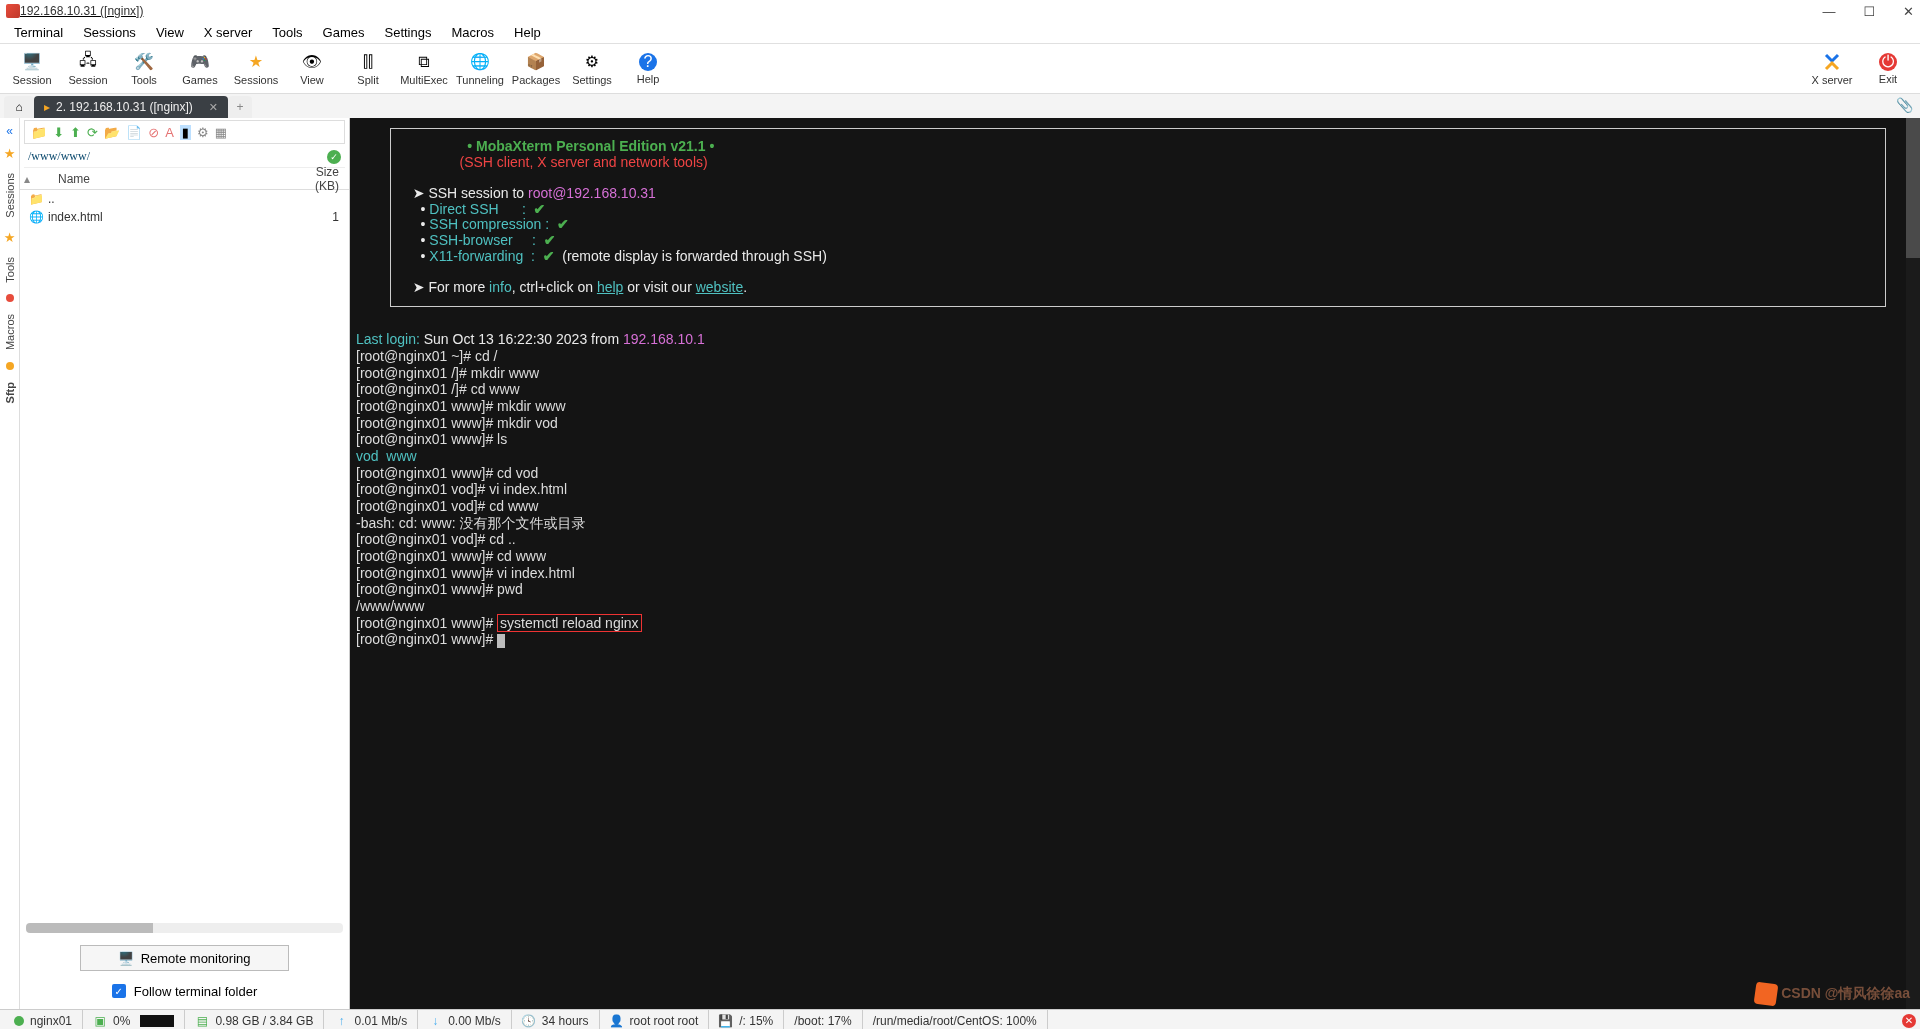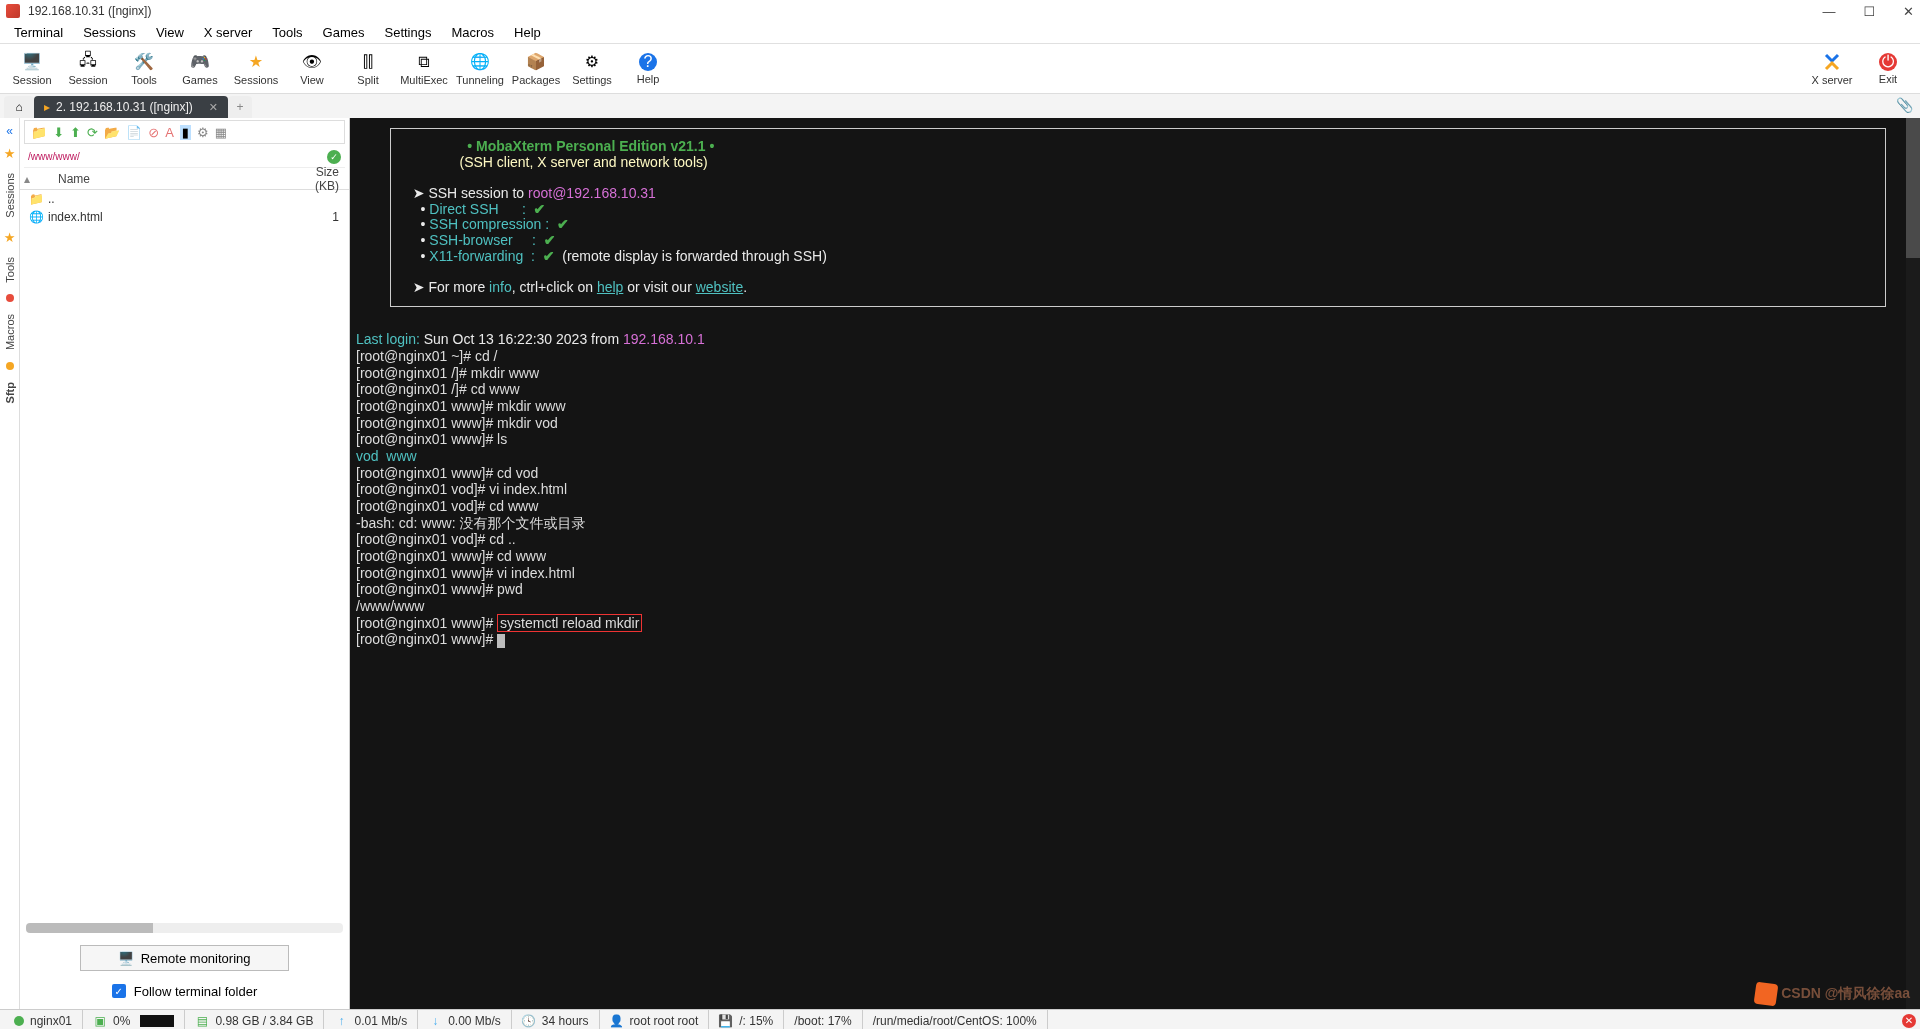--- a/index.html
+++ b/index.html
@@ -1,18 +1,18 @@
 <!DOCTYPE html>
 <html><head>
 <meta charset="utf-8">
 <style>
 * { margin: 0; padding: 0; box-sizing: border-box; font-family: "Segoe UI", Tahoma, sans-serif; }
 body { width: 1920px; height: 1029px; background: #f0f0f0; overflow: hidden; font-size: 13px; }
 .titlebar { height: 22px; background: #fff; display: flex; align-items: center; padding: 0 6px; justify-content: space-between; }
-.titlebar-left { display: flex; align-items: center; gap: 8px; }
+.titlebar-left { display: flex; align-items: center; gap: 0; text-decoration: underline; }
 .app-icon { width: 14px; height: 14px; background: linear-gradient(135deg,#e74c3c,#c0392b); border-radius: 2px; }
 .titlebar-text { font-size: 12px; color: #333; }
 .win-controls { display: flex; gap: 28px; font-size: 13px; color: #444; }
 .win-controls span { cursor: pointer; }
 .menubar { height: 22px; background: #fff; display: flex; align-items: center; padding: 0 4px; gap: 0; border-bottom: 1px solid #e0e0e0; }
 .menubar span { padding: 2px 10px; font-size: 13px; cursor: pointer; }
 .toolbar { height: 50px; background: #fff; display: flex; align-items: center; padding: 0 6px; justify-content: space-between; border-bottom: 1px solid #ddd; }
 .toolbar-left, .toolbar-right { display: flex; gap: 4px; }
 .tool-btn { width: 52px; height: 44px; display: flex; flex-direction: column; align-items: center; justify-content: center; cursor: pointer; border-radius: 3px; }
 .tool-icon { width: 20px; height: 20px; display: flex; align-items: center; justify-content: center; font-size: 16px; }
@@ -23,21 +23,21 @@
 .side-strip { width: 20px; background: #fff; display: flex; flex-direction: column; align-items: center; gap: 8px; padding-top: 6px; border-right: 1px solid #ddd; }
 .side-strip .collapse { color: #1a73e8; font-size: 12px; }
 .side-strip .vert { writing-mode: vertical-rl; transform: rotate(180deg); font-size: 11px; color: #444; padding: 4px 0; cursor: pointer; }
 .side-strip .star { color: #f5a623; font-size: 13px; }
 .side-strip .dot { width: 8px; height: 8px; background: #e74c3c; border-radius: 50%; }
 .side-strip .dot2 { width: 8px; height: 8px; background: #f5a623; border-radius: 50%; }
 .left-panel { width: 330px; background: #fff; display: flex; flex-direction: column; border-right: 1px solid #ccc; }
 .sftp-toolbar { height: 24px; display: flex; align-items: center; gap: 6px; padding: 0 6px; border: 1px solid #ddd; margin: 2px 4px; }
 .sftp-toolbar span { font-size: 13px; cursor: pointer; }
 .path-row { height: 22px; display: flex; align-items: center; margin: 0 4px; border-bottom: 1px solid #eee; }
-.path-row input { flex: 1; border: none; font-size: 10px; padding: 0 4px; color: #be185d; outline: none; }
+.path-row input { flex: 1; border: none; font-size: 12px; padding: 0 4px; color: #0c4a6e; outline: none; font-family: Liberation Serif, serif; }
 .ok-badge { width: 14px; height: 14px; background: #4caf50; border-radius: 50%; color: #fff; font-size: 9px; display: flex; align-items: center; justify-content: center; margin-right: 4px; }
 .file-header { height: 22px; display: flex; align-items: center; font-size: 12px; color: #444; border-bottom: 1px solid #ddd; }
 .file-header .col-name { flex: 1; padding-left: 24px; }
 .file-header .col-size { width: 60px; text-align: right; padding-right: 10px; }
 .file-list { flex: 1; overflow: auto; }
 .file-row { height: 18px; display: flex; align-items: center; font-size: 12px; color: #333; padding-left: 10px; }
 .file-row .ficon { width: 14px; height: 14px; margin-right: 4px; display: inline-flex; align-items: center; justify-content: center; }
 .file-row .fname { flex: 1; }
 .file-row .fsize { width: 60px; text-align: right; padding-right: 10px; }
 .hscroll { height: 10px; margin: 6px; background: linear-gradient(to right,#bbb 0 40%,#eee 40%); border-radius: 4px; }
@@ -48,21 +48,21 @@
 .tabs-row { height: 24px; display: flex; align-items: flex-end; background: #f4f4f4; padding-left: 4px; gap: 0; }
 .tab { height: 22px; display: flex; align-items: center; padding: 0 10px; font-size: 12px; border-top-left-radius: 4px; border-top-right-radius: 4px; gap: 6px; cursor: pointer; }
 .tab.home { background: #eee; width: 30px; justify-content: center; }
 .tab.active { background: #3a3f44; color: #eee; }
 .tab .tab-x { color: #aaa; font-size: 11px; margin-left: 10px; }
 .tab.plus { background: #eee; width: 24px; justify-content: center; color: #888; }
 .pin-icon { position: absolute; right: 6px; top: 3px; color: #3b78e7; font-size: 14px; }
 .terminal { flex: 1; background: #141414; color: #dcdcdc; font-family: "Consolas","Courier New",monospace; font-size: 14px; line-height: 1.12; padding: 6px 0 6px 6px; white-space: pre; overflow: hidden; position: relative; }
 .terminal .box { border: 1px solid #ccc; margin: 4px 34px 10px 34px; padding: 10px 14px 10px 14px; }
 .tc-green { color: #4caf50; font-weight: bold; }
-.tc-yellow { color: #fef9c3; }
+.tc-yellow { color: #ef4444; }
 .tc-magenta { color: #d670d6; margin-top: 12px; }
 .tc-cyan { color: #4fc1c1; }
 .tc-link { color: #4fc1c1; text-decoration: underline; }
 .tc-white { color: #eaeaea; }
 .hl-box { border: 1px solid #e33; padding: 0 2px; }
 .cursor { display: inline-block; width: 8px; height: 14px; background: #bdbdbd; vertical-align: text-bottom; }
 .term-scroll { position: absolute; right: 0; top: 0; width: 14px; height: 100%; background: #1b1b1b; }
 .term-scroll .thumb { width: 100%; height: 140px; background: #4a4a4a; }
 .statusbar { height: 22px; background: #f4f4f4; display: flex; align-items: center; font-size: 12px; color: #333; gap: 0; border-top: 1px solid #ccc; padding: 0 4px; position: relative; }
 .st-seg { display: flex; align-items: center; gap: 6px; padding: 0 10px; border-right: 1px solid #ccc; height: 100%; }
@@ -269,21 +269,21 @@
 <span class="tc-cyan">vod  www</span>
 <span>[root@nginx01 www]# </span><span>cd vod</span>
 <span>[root@nginx01 vod]# </span><span>vi index.html</span>
 <span>[root@nginx01 vod]# </span><span>cd www</span>
 <span>-bash: cd: www: 没有那个文件或目录</span>
 <span>[root@nginx01 vod]# </span><span>cd ..</span>
 <span>[root@nginx01 www]# </span><span>cd www</span>
 <span>[root@nginx01 www]# </span><span>vi index.html</span>
 <span>[root@nginx01 www]# </span><span>pwd</span>
 <span>/www/www</span>
-<span>[root@nginx01 www]# </span><span class="hl-box">systemctl reload mkdir</span>
+<span>[root@nginx01 www]# </span><span class="hl-box">systemctl reload nginx</span>
 <span>[root@nginx01 www]# </span><span class="cursor"></span>
 <div class="term-scroll"><div class="thumb"></div></div></div>
   </div>
 </div>
 
 <div class="statusbar">
   <div class="st-seg">
       <span class="badge-green"></span>
       <span>nginx01</span>
     </div>

